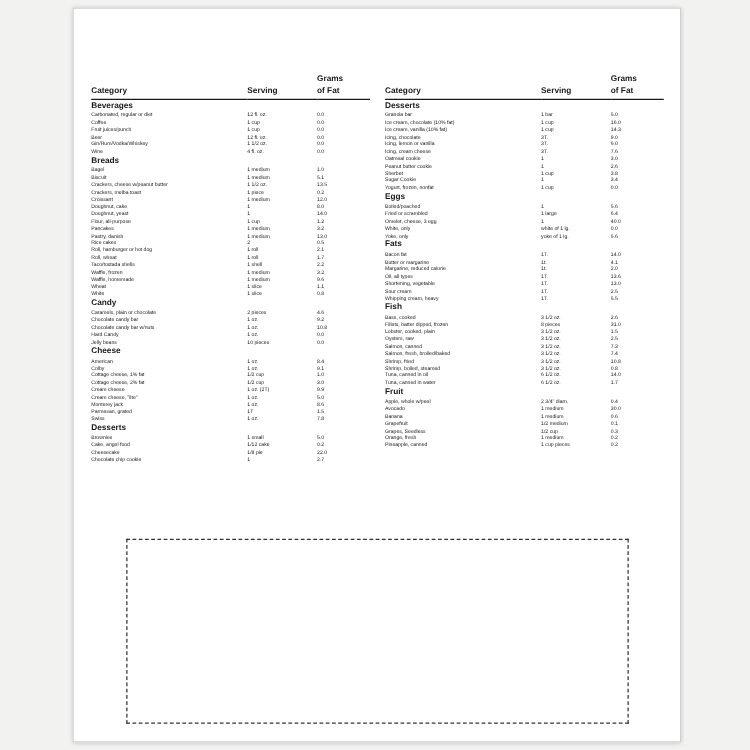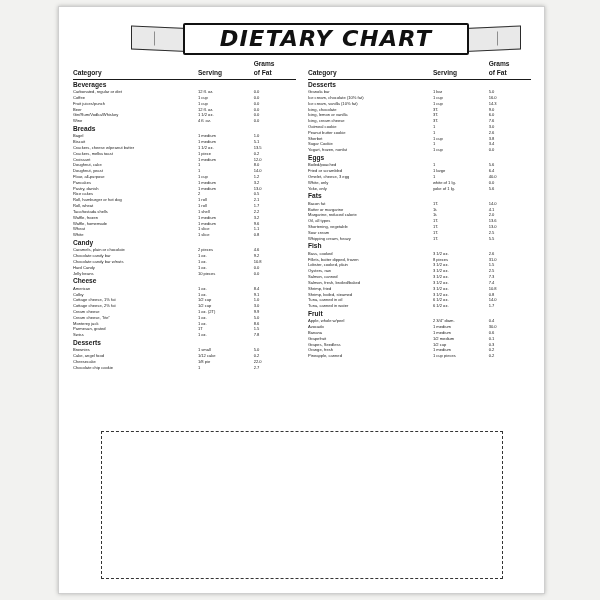--- a/index.html
+++ b/index.html
@@ -144,26 +144,20 @@
     border: 1px dashed #333333;
     box-sizing: border-box;
   }
 </style>
 </head>
 <body>
 
 <div id="page">
   <div class="sheet">
 
-    <div class="banner">
-      <div class="ribbon-left"></div>
-      <div class="ribbon-right"></div>
-      <div class="plate"></div>
-      <div class="title">DIETARY CHART</div>
-    </div>
 
     <div class="cols">
       <div class="col">
         <table class="t">
           <tbody>
               <tr class="hdr-top">
                 <td class="c1"></td>
                 <td class="c2"></td>
                 <td class="c3">Grams</td>
               </tr>

